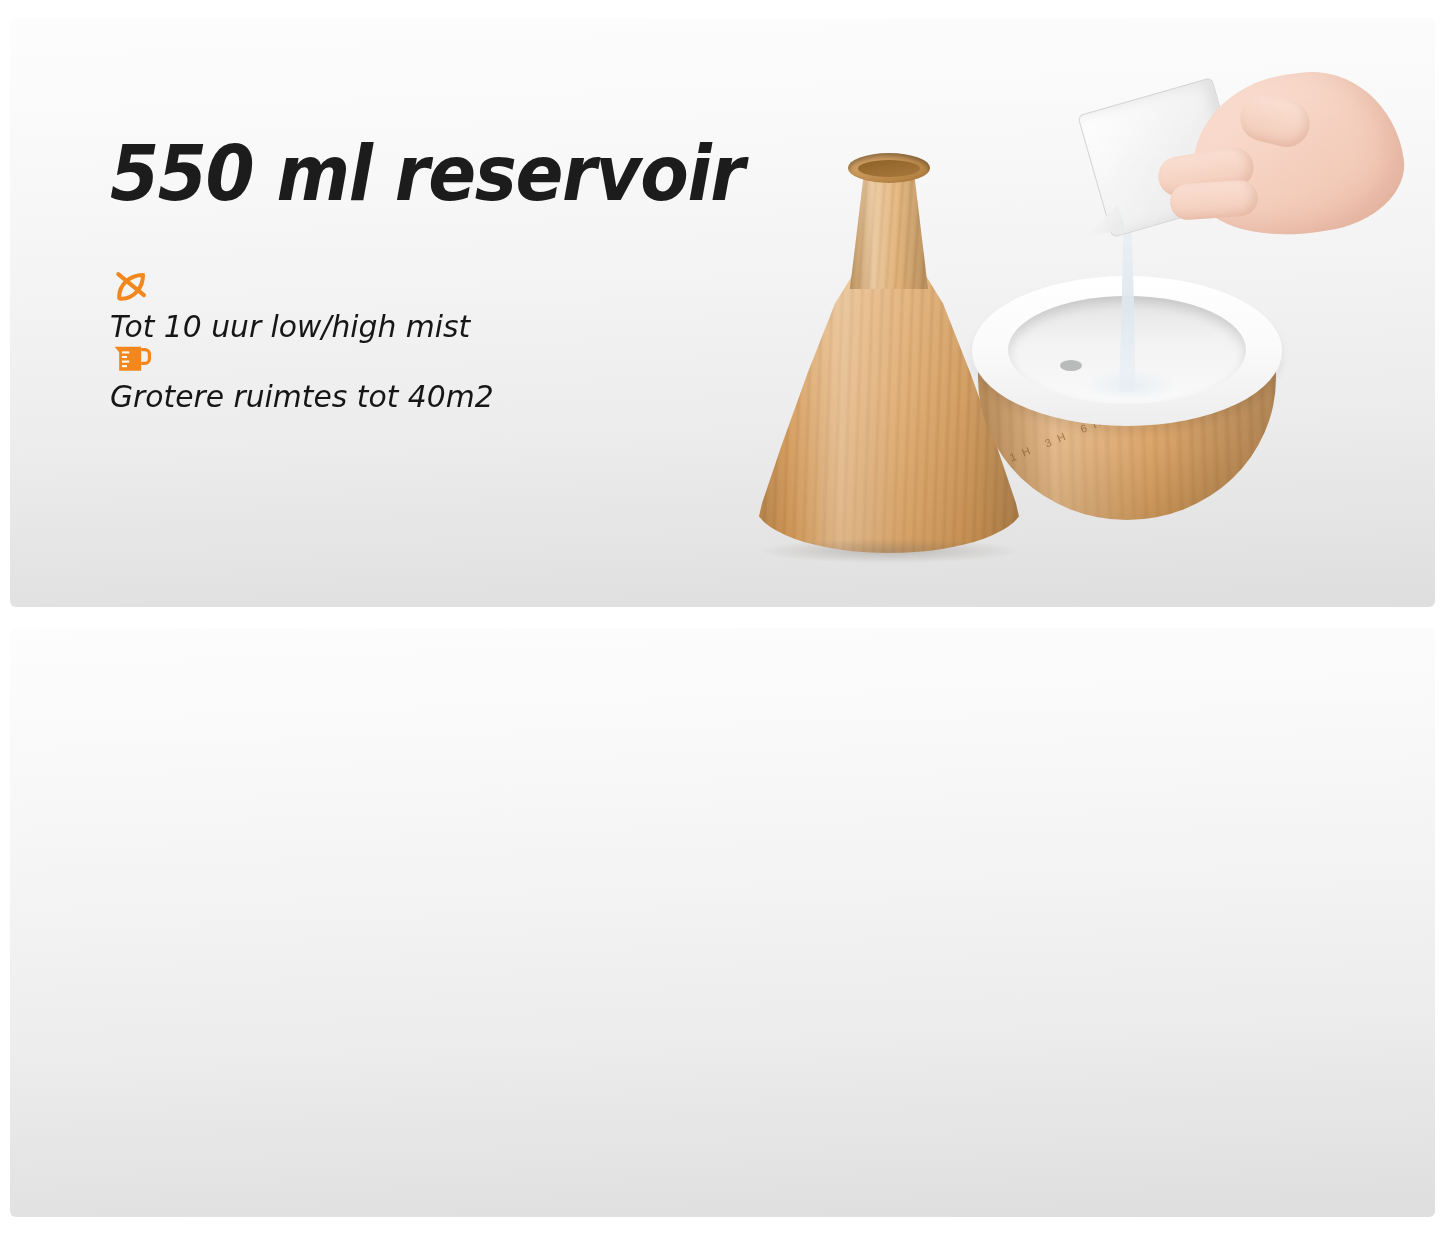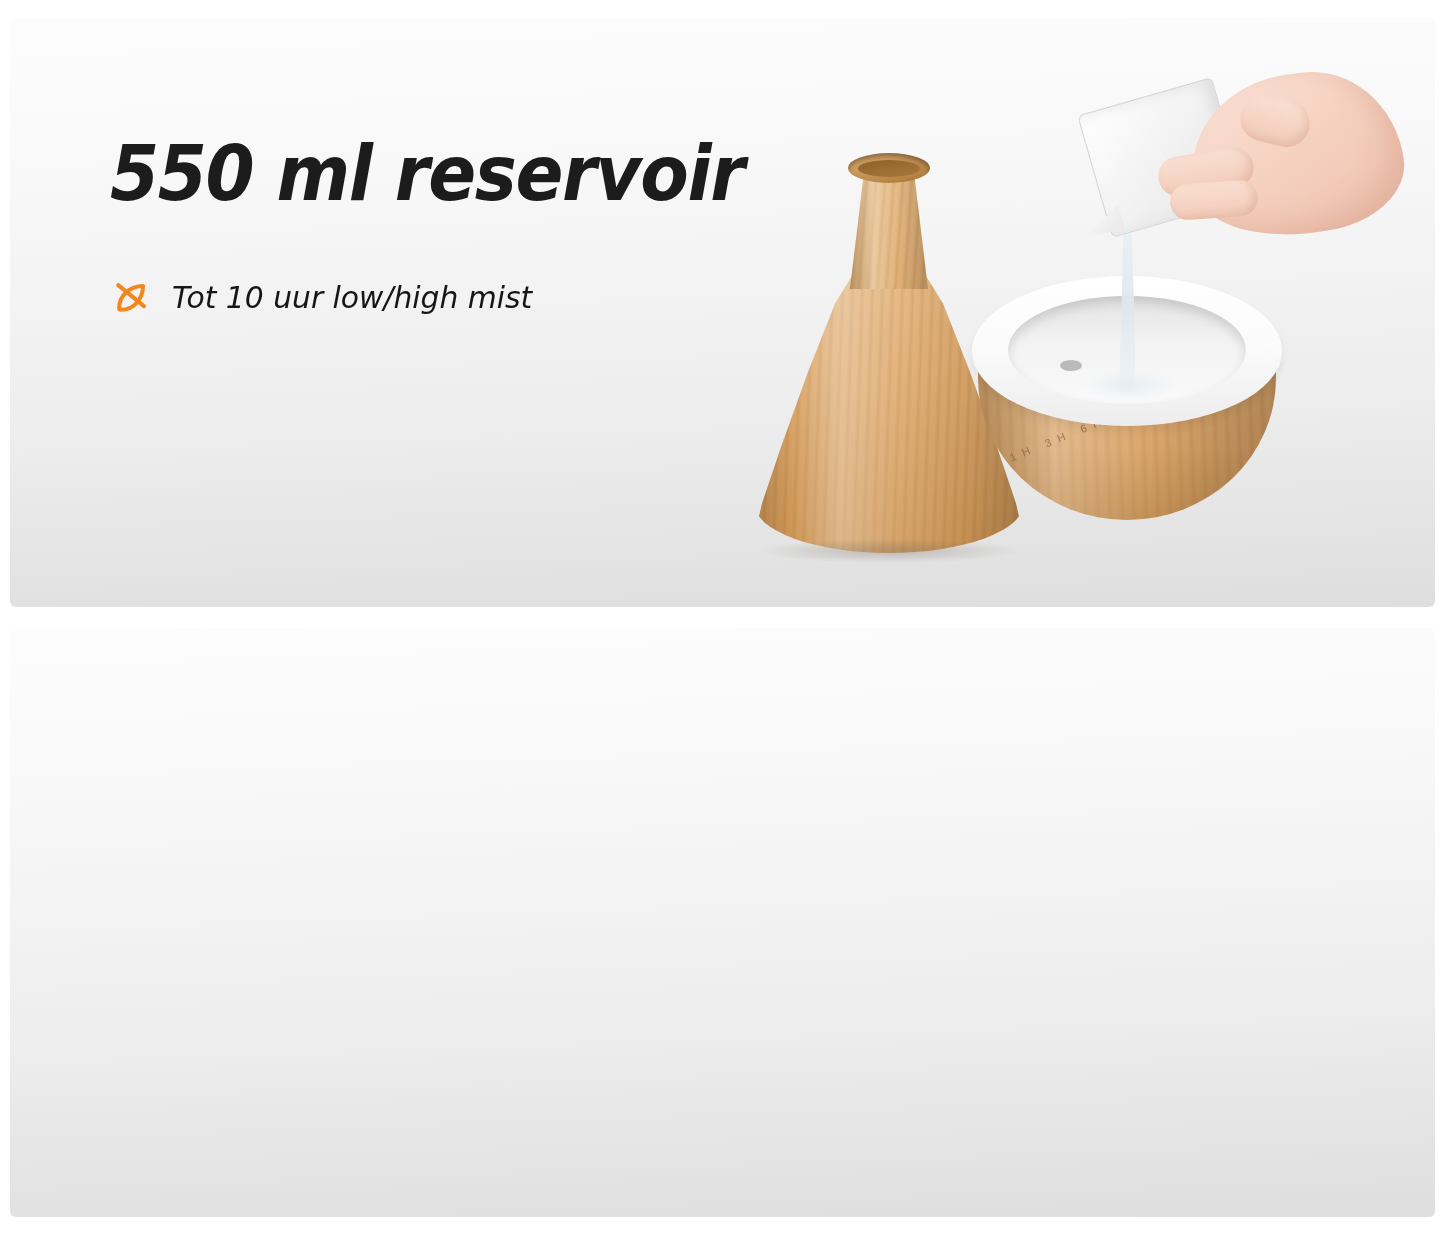--- a/index.html
+++ b/index.html
@@ -63,23 +63,24 @@
   
   .feature-list {
     list-style: none;
     margin: 0;
     padding: 0;
   }
   .tb-top .feature-list  { margin-top: 52px; }
 
   .feature-item {
     display: flex;
-    align-items: center;
+    align-items: flex-start;
     height: 66px;
     margin-bottom: 4px;
+    flex-direction: column;
   }
   .feature-icon {
     width: 44px;
     height: 44px;
     flex: 0 0 44px;
     display: block;
     margin-right: 18px;
   }
   .feature-icon svg { display: block; width: 100%; height: 100%; }
 
@@ -309,20 +310,33 @@
           <span class="feature-icon">
             <svg viewBox="0 0 48 48">
               <path d="M10 36 C10 22 22 12 36 12 C36 26 26 38 12 38 C11 38 10 37.4 10 36 Z" fill="none" stroke="#F2871E" stroke-width="4.4" stroke-linejoin="round"></path>
               <path d="M9 11 L37 34" fill="none" stroke="#F2871E" stroke-width="4.4" stroke-linecap="round"></path>
             </svg>
           </span>
           <span class="feature-text">Tot 10 uur low/high mist</span>
         </li>
 
 
+        <li class="feature-item">
+          <span class="feature-icon">
+            <svg viewBox="0 0 48 48">
+              <path d="M5 14 L34 14 L34 40 L10 40 L10 20 L5 14 Z" fill="#F2871E"></path>
+              <path d="M34 17 L38 17 A5 5 0 0 1 43 22 L43 27 A5 5 0 0 1 38 32 L34 32" fill="none" stroke="#F2871E" stroke-width="3.6"></path>
+              <rect x="13" y="19" width="8" height="2.2" fill="#ffffff"></rect>
+              <rect x="13" y="24" width="5.5" height="2.2" fill="#ffffff"></rect>
+              <rect x="13" y="29" width="8" height="2.2" fill="#ffffff"></rect>
+              <rect x="13" y="34" width="5.5" height="2.2" fill="#ffffff"></rect>
+            </svg>
+          </span>
+          <span class="feature-text">Grotere ruimtes tot 40m2</span>
+        </li>
 
       </ul>
     </div>
 
     <div class="product-stage stage-top">
 
       <div class="lid">
         <div class="lid-body"></div>
         <div class="lid-neck"></div>
         <div class="lid-mouth"></div>

